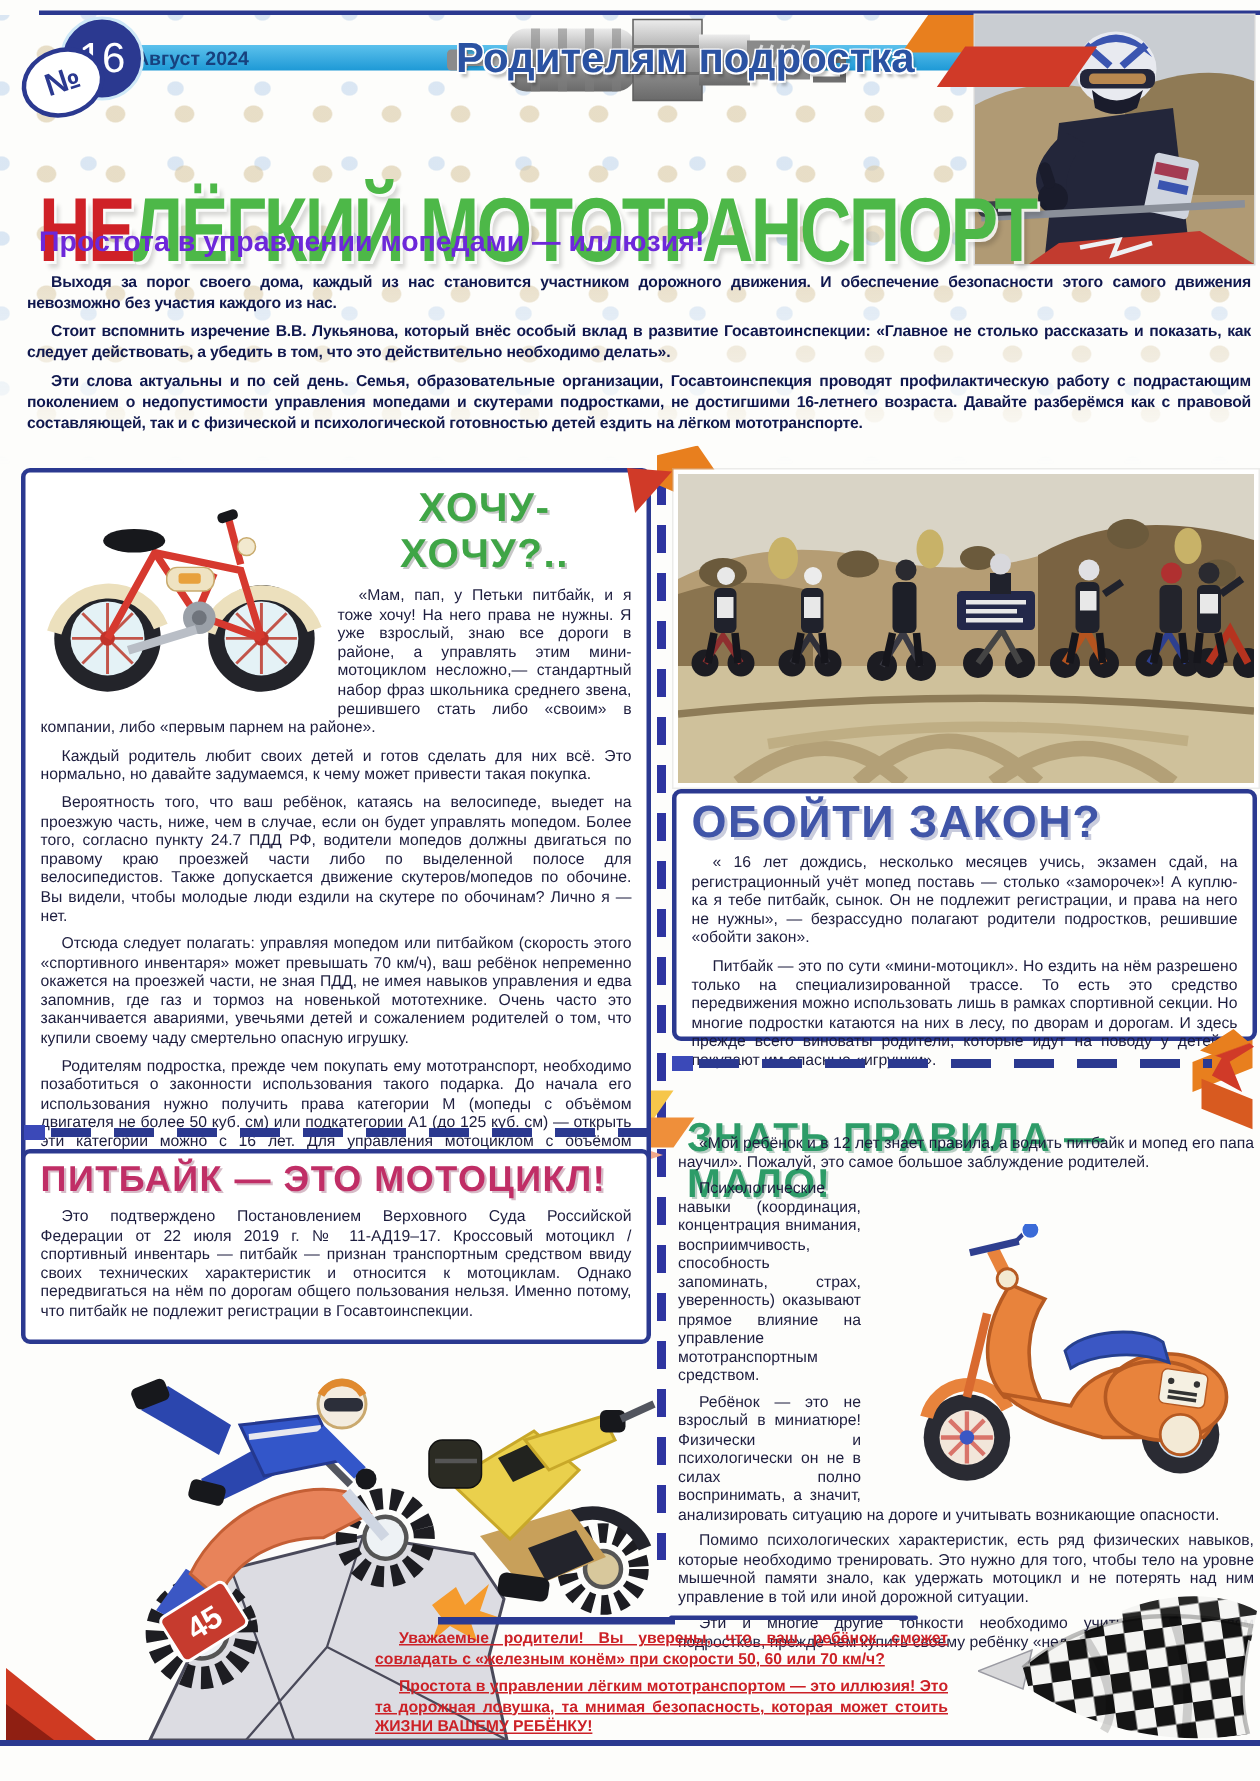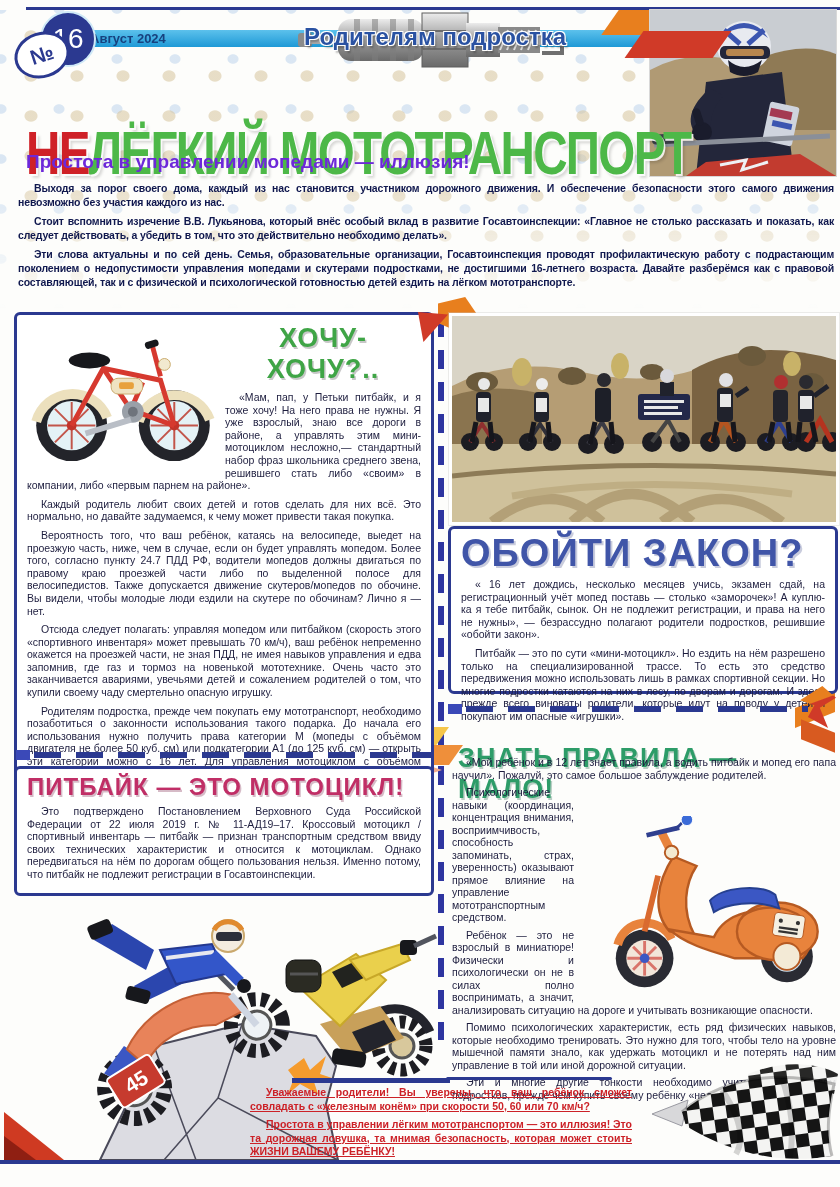--- a/index.html
+++ b/index.html
@@ -15,21 +15,21 @@
   .date-bar{position:absolute;left:64px;top:30px;width:588px;height:17px;border-radius:9px;
         background:linear-gradient(#5cc1ec,#1e99d6);z-index:1;}
   .date-text{position:absolute;left:26px;top:1px;font-size:13px;font-weight:bold;color:#17417e;}
   .no-circle{position:absolute;left:40px;top:11px;width:52px;height:52px;border-radius:50%;
         background:#2b3990;border:2px solid #cfe9f7;color:#fff;display:flex;align-items:center;
         justify-content:center;font-size:28px;z-index:2;}
   .no-oval{position:absolute;left:14px;top:32px;width:50px;height:40px;border:3px solid #2b3990;border-radius:50%;
         background:#fff;transform:rotate(-18deg);display:flex;align-items:center;justify-content:center;
         font-weight:bold;font-size:21px;color:#2b3990;z-index:3;}
   .sparkplug{position:absolute;left:298px;top:4px;z-index:2;}
-  .rubric{position:absolute;left:304px;top:23px;z-index:3;font-size:24px;font-weight:bold;color:#2a52a2;
+  .rubric{position:absolute;left:304px;top:23px;z-index:3;font-size:28px;font-weight:bold;color:#2a52a2;
         text-shadow:-1px -1px 0 #fff,1px -1px 0 #fff,-1px 1px 0 #fff,1px 1px 0 #fff,2px 3px 2px rgba(0,0,0,.25);}
   .deco-o1{position:absolute;left:610px;top:10px;width:72px;height:25px;background:#e87f1e;transform:skewX(-35deg);z-index:1;}
   .deco-r1{position:absolute;left:634px;top:31px;width:88px;height:27px;background:#d03a28;transform:skewX(-35deg);z-index:4;}
   .photo1{position:absolute;left:650px;top:10px;width:186px;height:166px;z-index:3;outline:1px solid #d8d8d8;}
   .title{position:absolute;left:26px;top:80px;z-index:3;font-size:56px;font-weight:bold;letter-spacing:-2px;
         white-space:nowrap;transform:scale(.85,1.08);transform-origin:left top;
         text-shadow:2px 2px 0 rgba(255,255,255,.85),4px 4px 3px rgba(0,0,0,.15);}
   .t-red{color:#cf2127;}
   .t-green{color:#4db848;}
   .subtitle{position:absolute;left:26px;top:151px;font-size:19px;font-weight:bold;color:#6d28d9;z-index:3;}
@@ -60,21 +60,21 @@
         border-bottom:13px solid transparent;border-left:40px solid #f2a98b;z-index:1;}
   .box-pitbike{left:14px;top:766px;width:420px;height:130px;padding:4px 10px;}
   .hl-pitbike{font-size:24px;color:#c02e66;margin:0 0 4px;text-shadow:1.5px 1.5px 0 rgba(120,30,70,.3);}
   .crash{position:absolute;left:4px;top:898px;width:446px;height:264px;z-index:1;}
   
   .deco-o3{position:absolute;left:438px;top:297px;width:40px;height:36px;background:#e87f1e;
         clip-path:polygon(0 18%,68% 0,100% 52%,58% 100%,0 72%);z-index:1;}
   .groupphoto{position:absolute;left:452px;top:316px;width:384px;height:206px;outline:3px solid #fff;
         box-shadow:0 0 0 4px rgba(200,200,200,.35);z-index:2;}
   .box-oboiti{left:448px;top:526px;width:390px;height:168px;padding:3px 10px;}
-  .hl-oboiti{font-size:38px;color:#4055a8;margin:0 0 3px;text-shadow:2px 2px 0 rgba(40,50,120,.25);}
+  .hl-oboiti{font-size:30px;color:#4055a8;margin:0 0 3px;text-shadow:2px 2px 0 rgba(40,50,120,.25);}
   .deco-redarrow{position:absolute;left:800px;top:686px;width:36px;height:42px;z-index:3;
         background:linear-gradient(160deg,#e87f1e 38%,#d03a28 40%);
         clip-path:polygon(62% 0,100% 28%,55% 52%,78% 100%,22% 74%,40% 46%,0 34%);}
   .hl-znat{position:absolute;left:458px;top:716px;font-size:27px;color:#2d9c68;letter-spacing:1px;
         font-weight:bold;text-shadow:1.5px 1.5px 0 rgba(30,100,70,.3);z-index:2;}
   .deco-zig1{position:absolute;left:795px;top:700px;width:40px;height:20px;background:#e87f1e;transform:skewY(-22deg);z-index:1;}
   .deco-zig2{position:absolute;left:801px;top:726px;width:34px;height:20px;background:#d85a20;transform:skewY(22deg);z-index:1;}
   .znat-body{position:absolute;left:452px;top:756px;width:384px;font-size:10.5px;line-height:12.5px;
         color:#1d1d3e;text-align:justify;z-index:2;}
   .znat-body p{margin:0 0 5px;text-indent:14px;}

